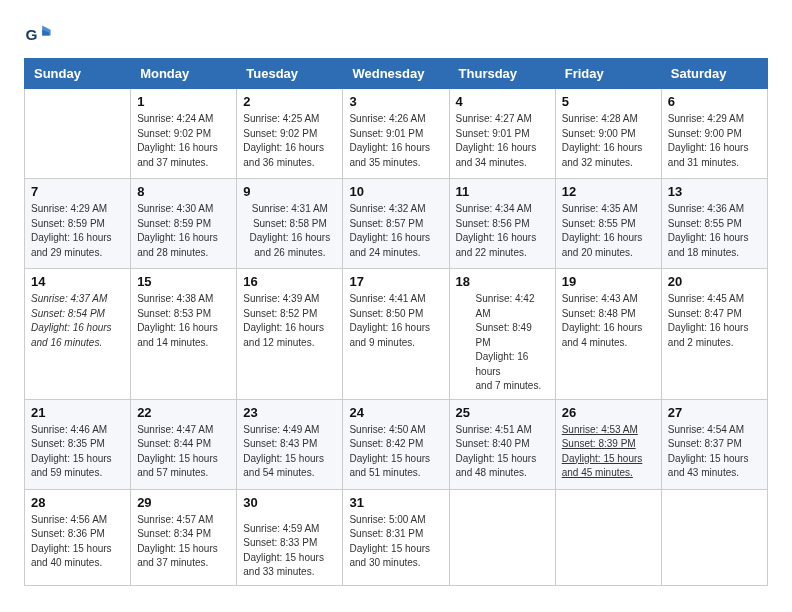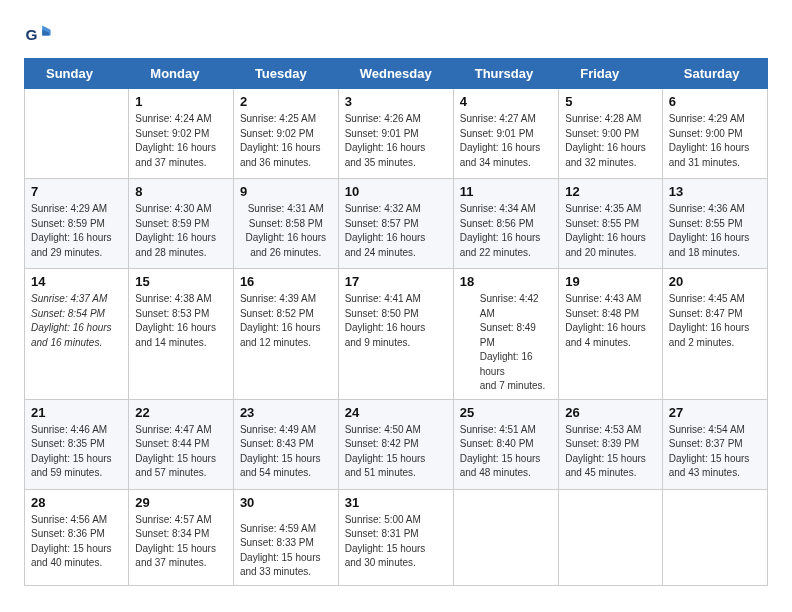--- a/index.html
+++ b/index.html
@@ -51,21 +51,21 @@
     table {
       width: 100%;
       border-collapse: collapse;
       font-size: 11px;
     }
     thead th {
       background-color: #2e6db4;
       color: #fff;
       font-size: 13px;
       font-weight: bold;
-      padding: 7px 21px;
+      padding: 7px 9px;
       text-align: left;
       border: 1px solid #2e6db4;
     }
     tbody td {
       border: 1px solid #ccc;
       vertical-align: top;
       padding: 5px 6px;
       height: 90px;
       width: 106px;
       color: #333;
@@ -303,21 +303,21 @@
         </td>
         <td>
           <div class="day-number">25</div>
           <div class="day-info" style="white-space: pre-line;">Sunrise: 4:51 AM
 Sunset: 8:40 PM
 Daylight: 15 hours
 and 48 minutes.</div>
         </td>
         <td>
           <div class="day-number">26</div>
-          <div class="day-info" style="white-space: pre-line;">Sunrise: 4:53 AM
+          <div class="day-info" style="white-space: pre-line; text-decoration: underline;">Sunrise: 4:53 AM
 Sunset: 8:39 PM
 Daylight: 15 hours
 and 45 minutes.</div>
         </td>
         <td>
           <div class="day-number">27</div>
           <div class="day-info" style="white-space: pre-line;">Sunrise: 4:54 AM
 Sunset: 8:37 PM
 Daylight: 15 hours
 and 43 minutes.</div>

